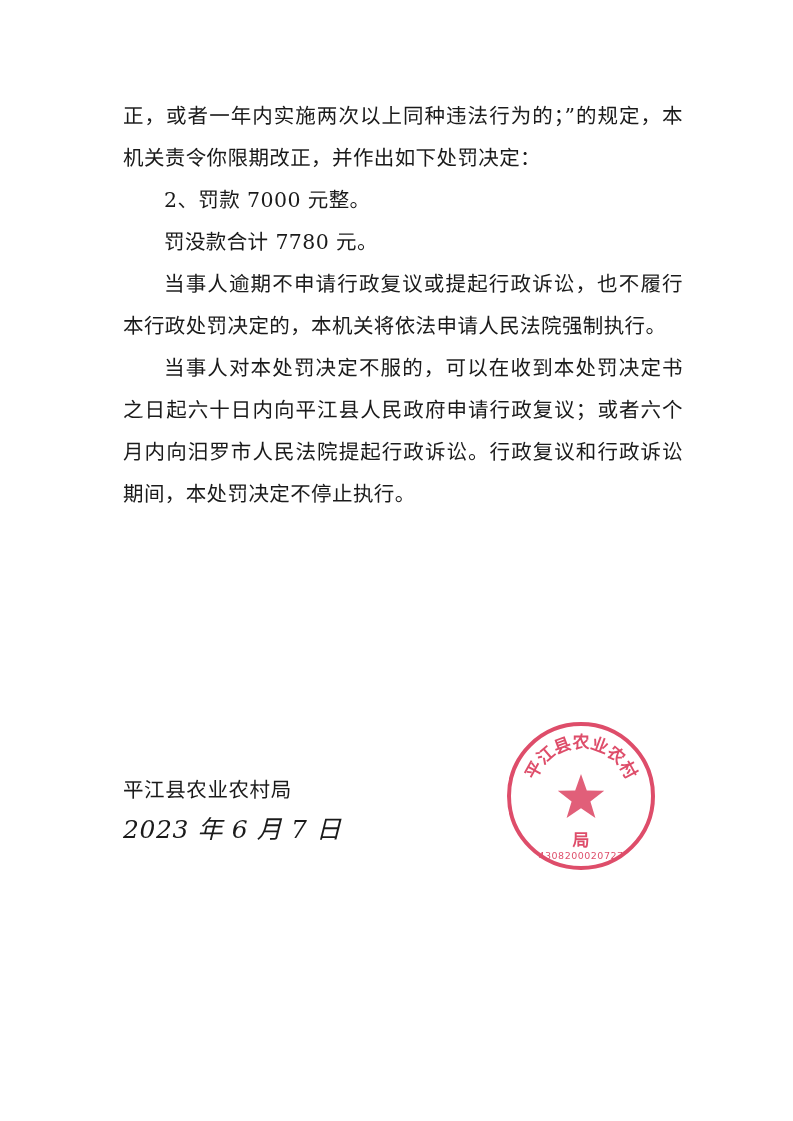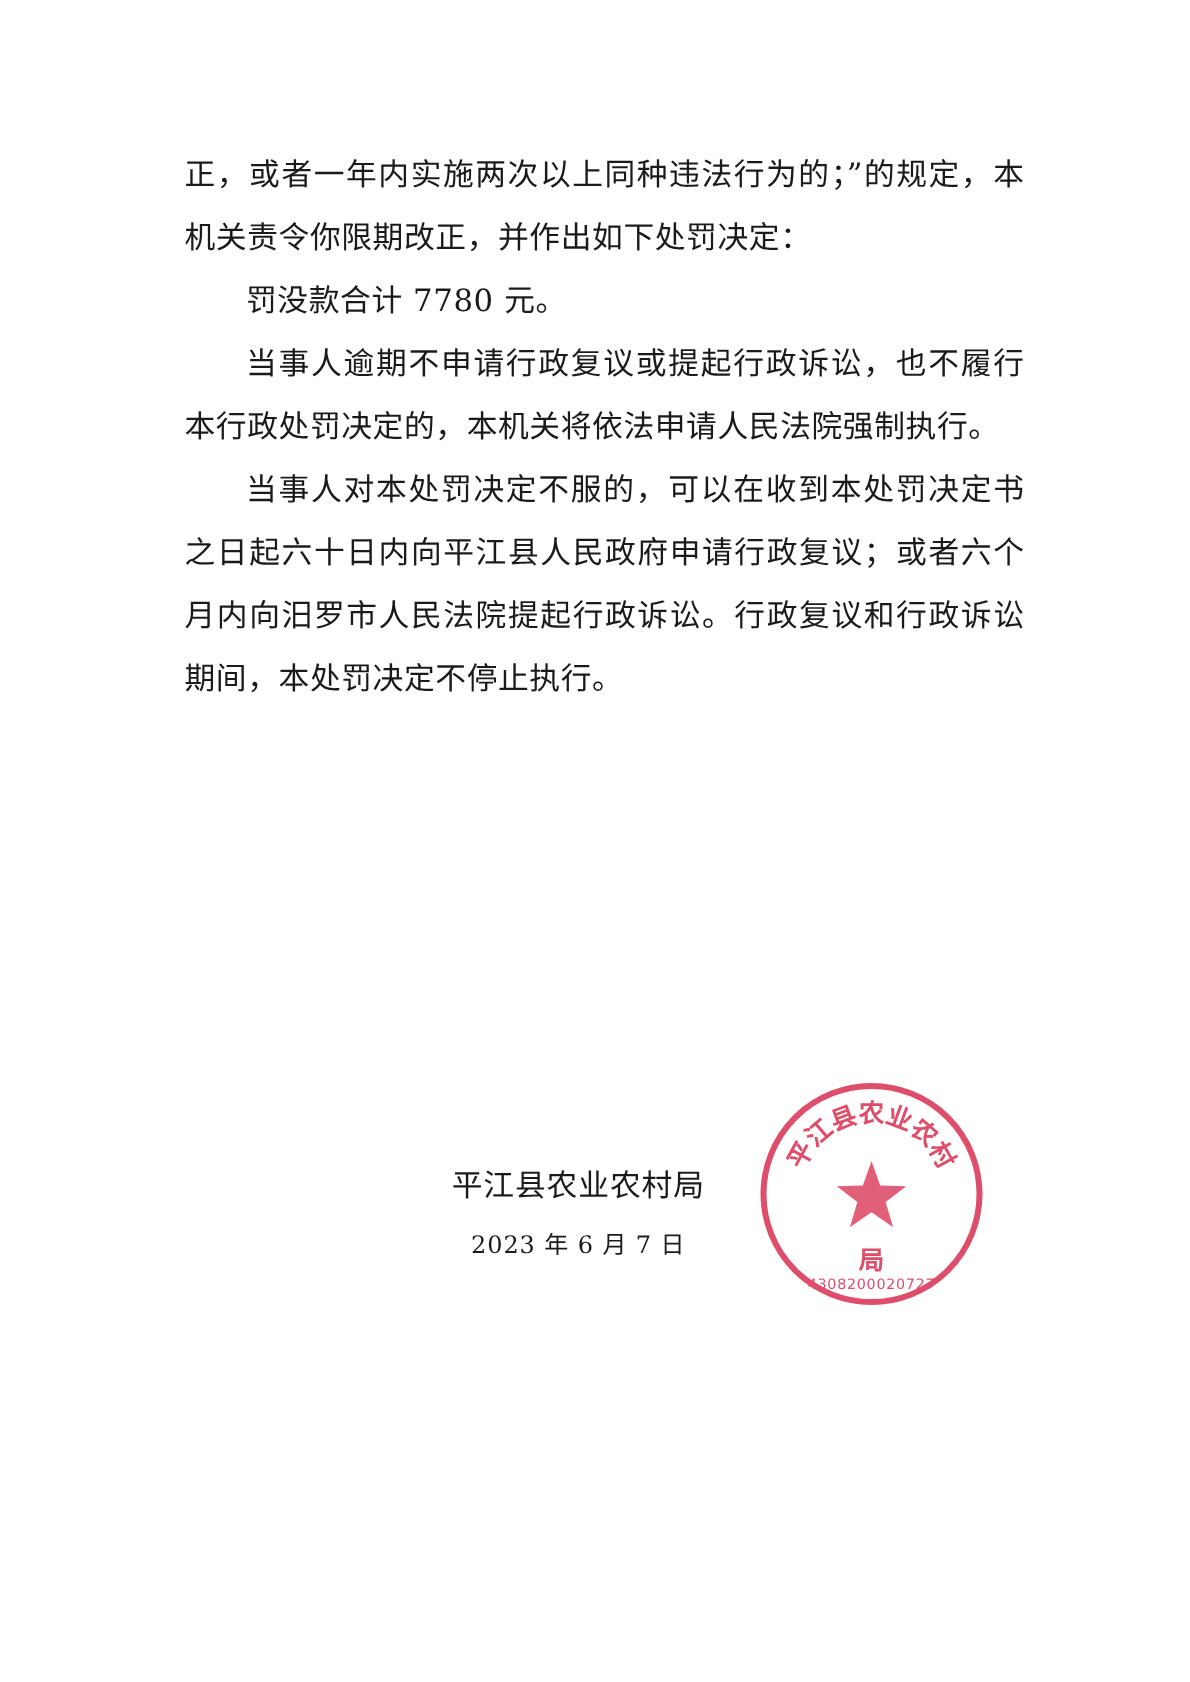--- a/index.html
+++ b/index.html
@@ -41,33 +41,34 @@
     text-indent: 2em;
   }
   .list-item {
     text-indent: 2em;
   }
   .sign-block {
     position: absolute;
     left: 123px;
     top: 770px;
     width: 560px;
-    text-align: center;
+    text-align: left;
   }
   .sign-line {
     font-size: 20.5px;
     line-height: 40px;
     letter-spacing: 0.6px;
     padding-right: 35px;
   }
   .date-line {
-    font-size: 16px;
+    font-size: 25px;
     line-height: 40px;
     letter-spacing: 0.6px;
     padding-right: 35px;
+    font-style: italic;
   }
   
   .seal {
     position: absolute;
     left: 503px;
     top: 718px;
     width: 156px;
     height: 156px;
     pointer-events: none;
   }
@@ -90,20 +91,21 @@
     letter-spacing: 0.5px;
   }
 </style>
 </head>
 <body>
 
 <div class="page">
 
   <div class="doc-body">
     <p class="para plain">正，或者一年内实施两次以上同种违法行为的；”的规定，本机关责令你限期改正，并作出如下处罚决定：</p>
+    <p class="para list-item">2、罚款 7000 元整。</p>
     <p class="para indent">罚没款合计 7780 元。</p>
     <p class="para indent">当事人逾期不申请行政复议或提起行政诉讼，也不履行本行政处罚决定的，本机关将依法申请人民法院强制执行。</p>
     <p class="para indent">当事人对本处罚决定不服的，可以在收到本处罚决定书之日起六十日内向平江县人民政府申请行政复议；或者六个月内向汨罗市人民法院提起行政诉讼。行政复议和行政诉讼期间，本处罚决定不停止执行。</p>
   </div>
 
   <div class="sign-block">
     <div class="sign-line">平江县农业农村局</div>
     <div class="date-line">2023 年 6 月 7 日</div>
   </div>
 

